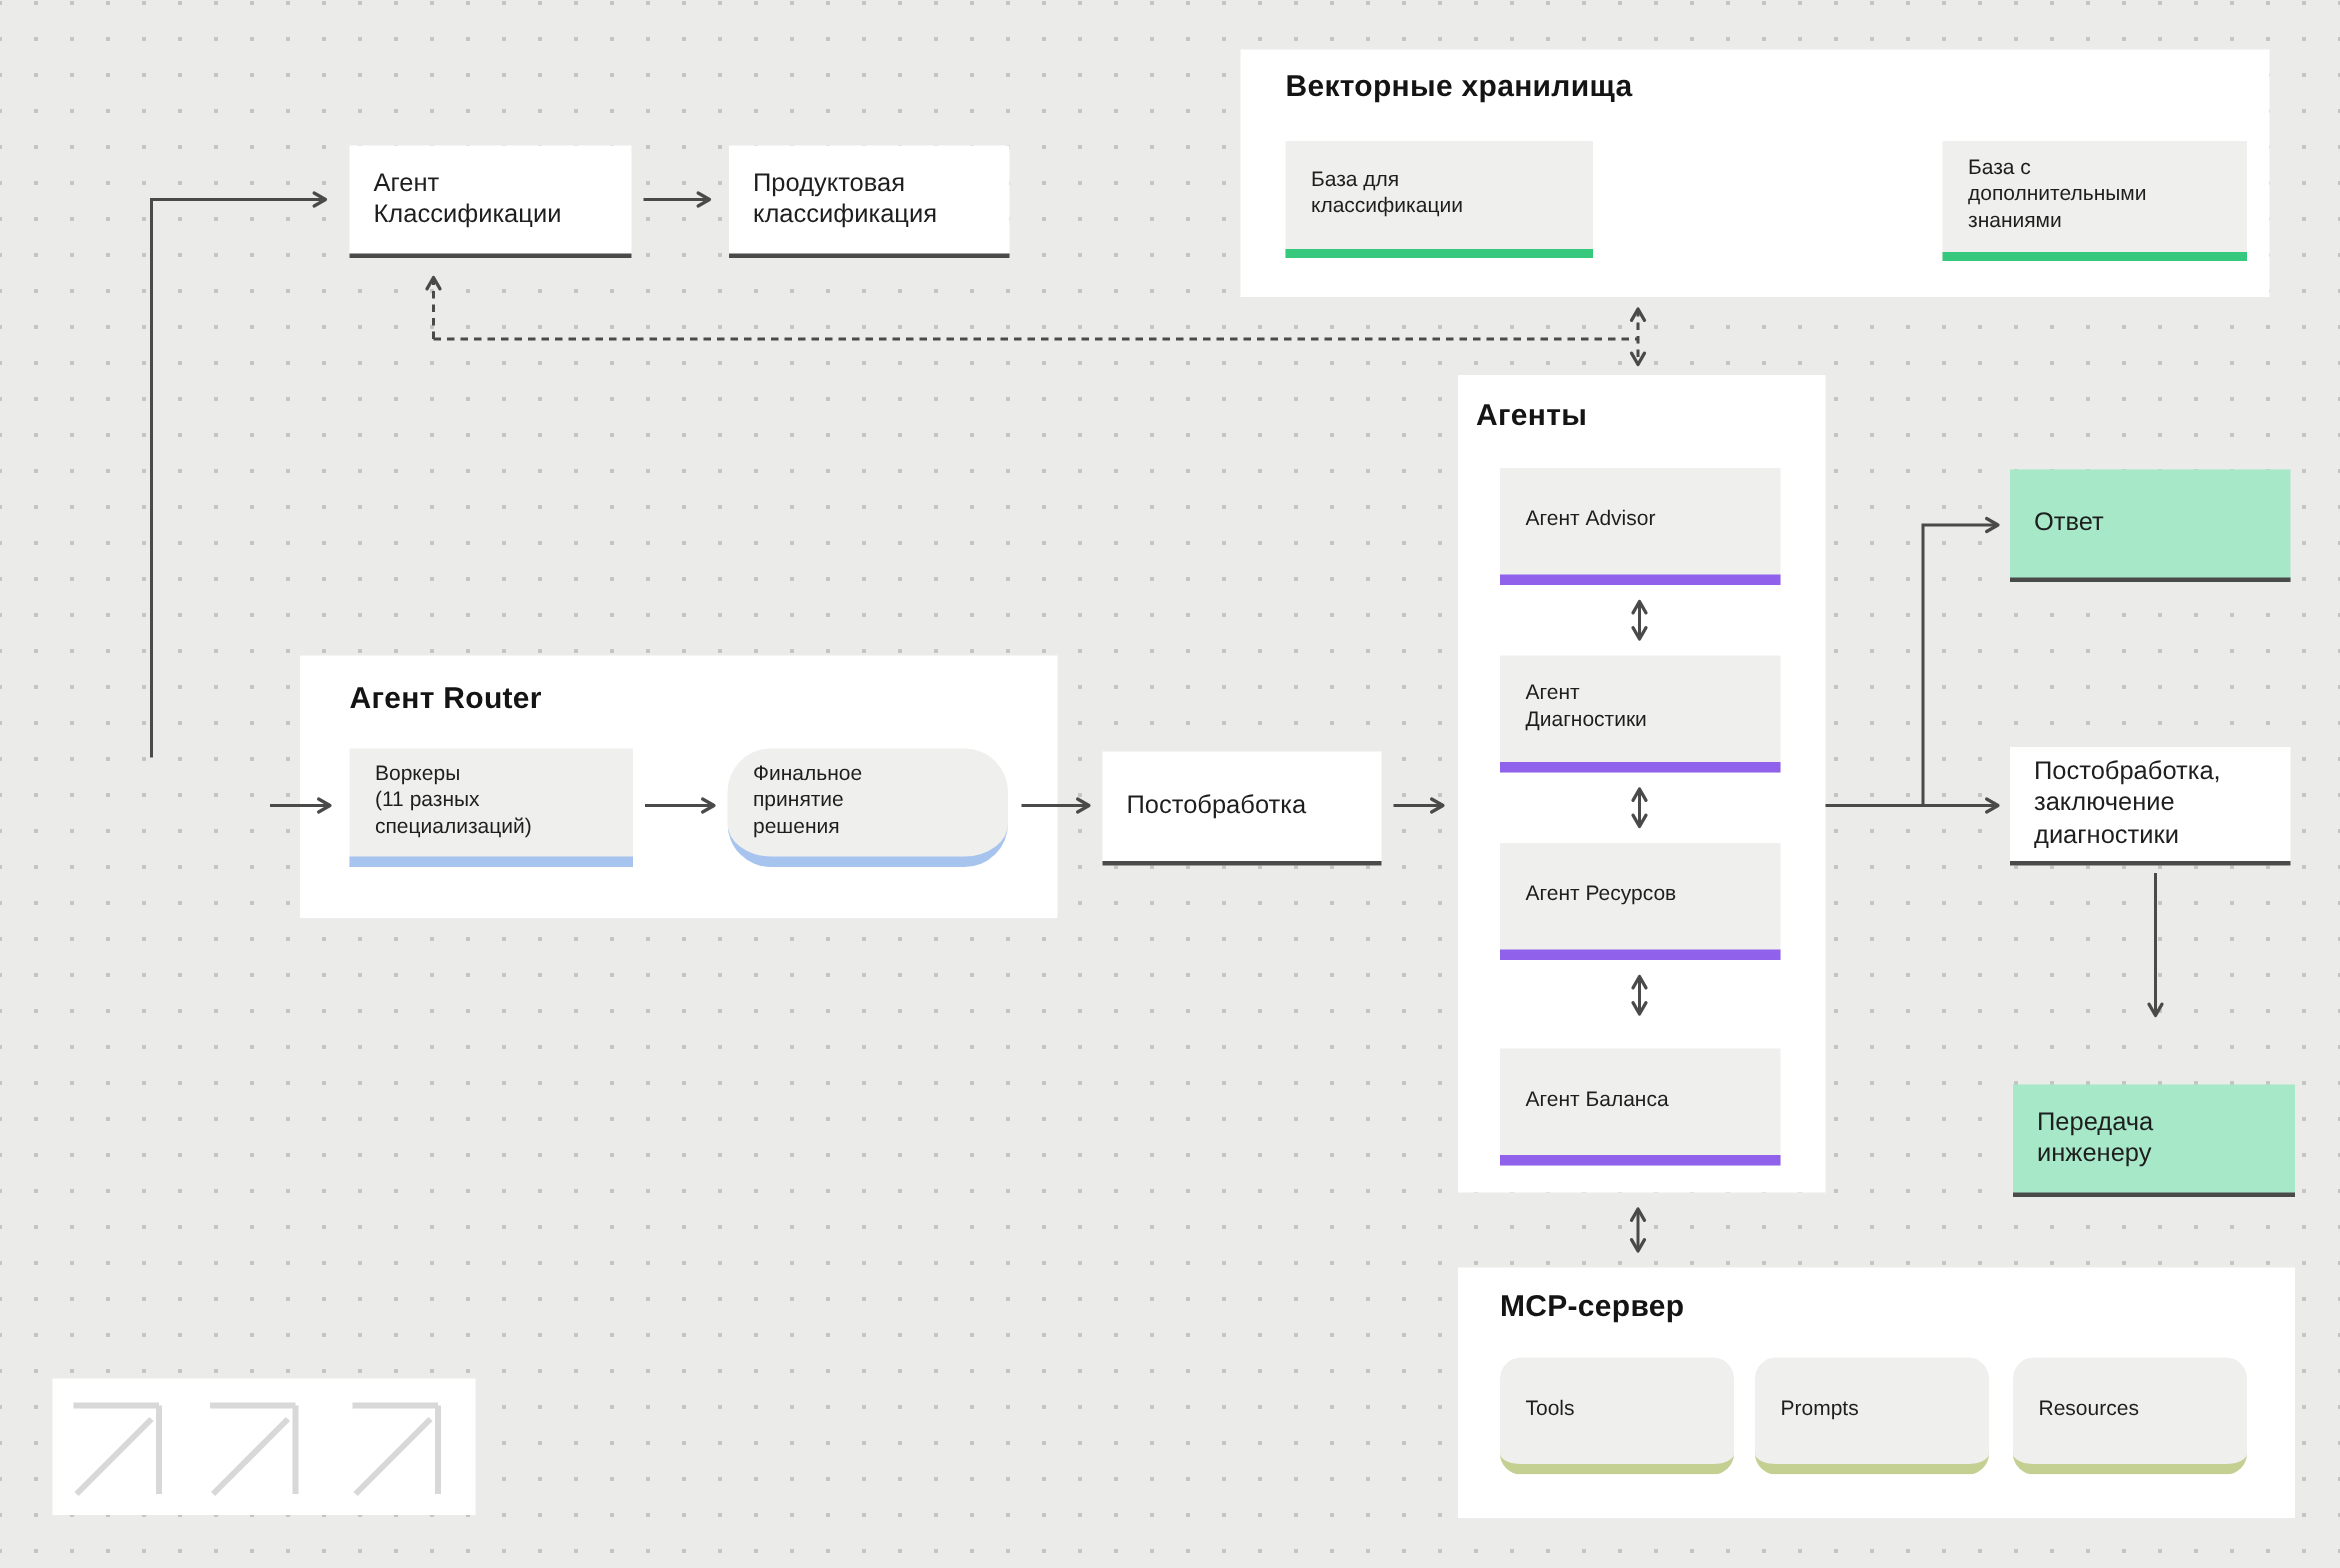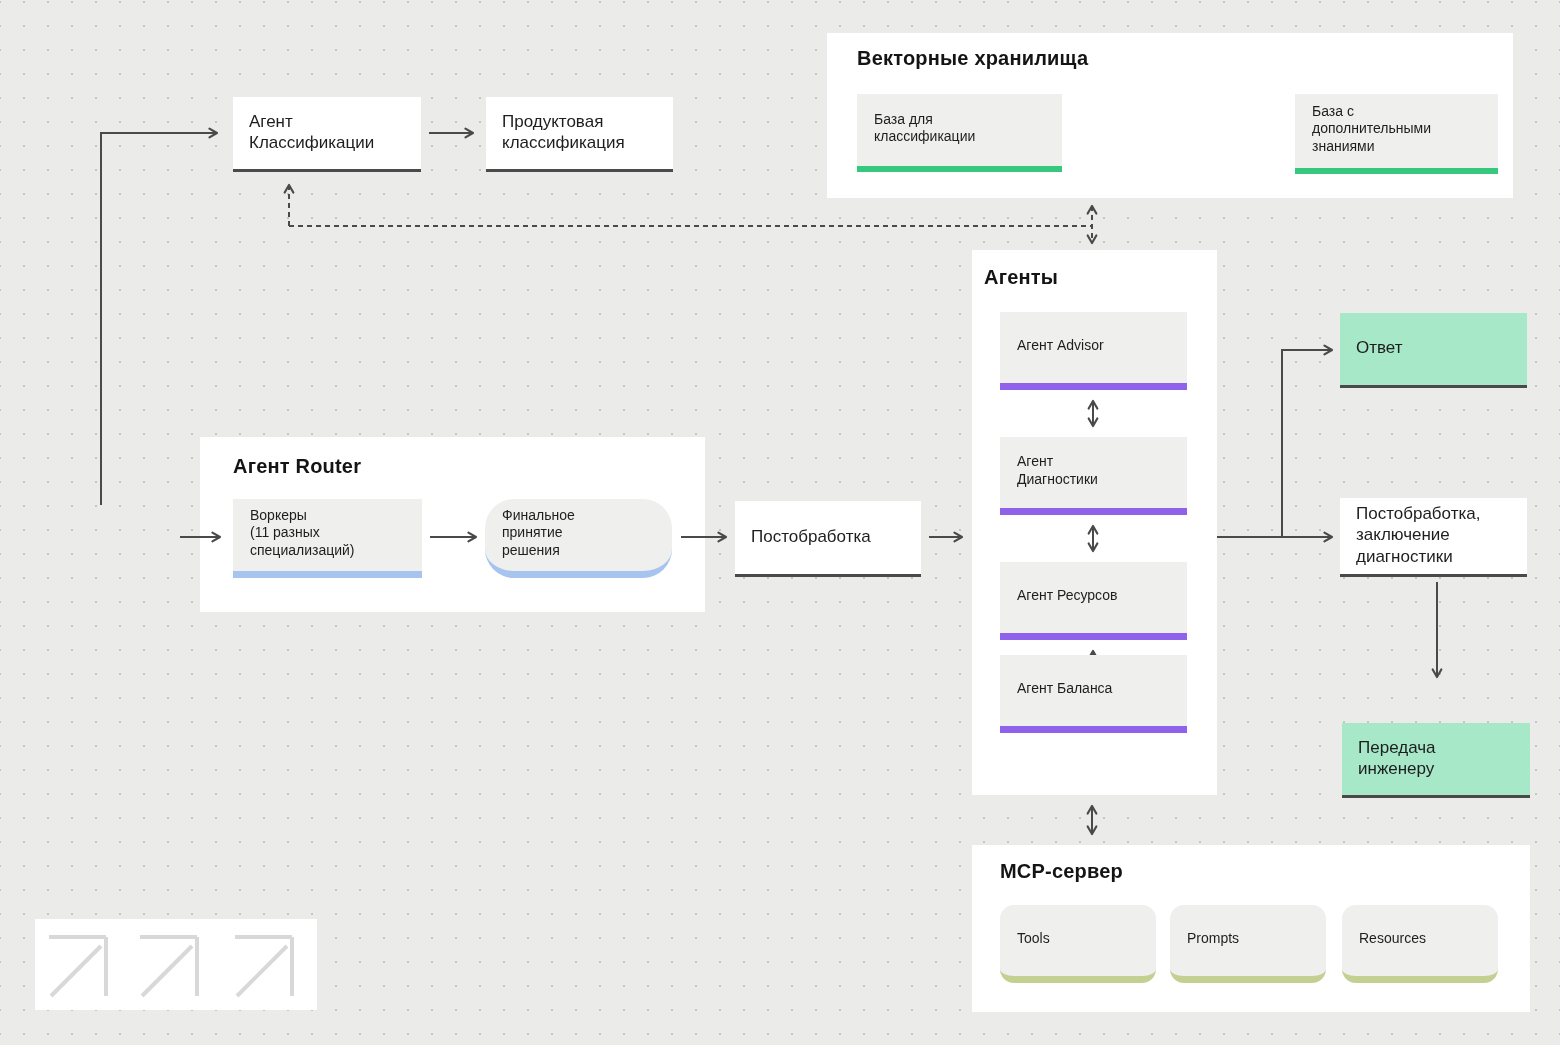--- a/index.html
+++ b/index.html
@@ -92,21 +92,21 @@
 решения</div>
 
 
   <div class="node" style="left:735px;top:501px;width:186px;height:76px;">Постобработка</div>
 
   <div class="group-title" style="left:984px;top:266px;">Агенты</div>
   <div class="box bar-purple" style="left:1000px;top:312px;width:187px;height:78px;">Агент Advisor</div>
   <div class="box bar-purple" style="left:1000px;top:437px;width:187px;height:78px;">Агент
 Диагностики</div>
   <div class="box bar-purple" style="left:1000px;top:562px;width:187px;height:78px;">Агент Ресурсов</div>
-  <div class="box bar-purple" style="left:1000px;top:655px;width:187px;height:78px;">Агент Баланса</div>
+  <div class="box bar-purple" style="left:1000px;top:699px;width:187px;height:78px;">Агент Баланса</div>
 
   <div class="group-title" style="left:1000px;top:860px;">MCP-сервер</div>
   <div class="box bar-olive" style="left:1000px;top:905px;width:156px;height:78px;">Tools</div>
   <div class="box bar-olive" style="left:1170px;top:905px;width:156px;height:78px;">Prompts</div>
   <div class="box bar-olive" style="left:1342px;top:905px;width:156px;height:78px;">Resources</div>
 
   <div class="node green" style="left:1340px;top:313px;width:187px;height:75px;">Ответ</div>
   <div class="node" style="left:1340px;top:498px;width:187px;height:79px;">Постобработка,
 заключение
 диагностики</div>

